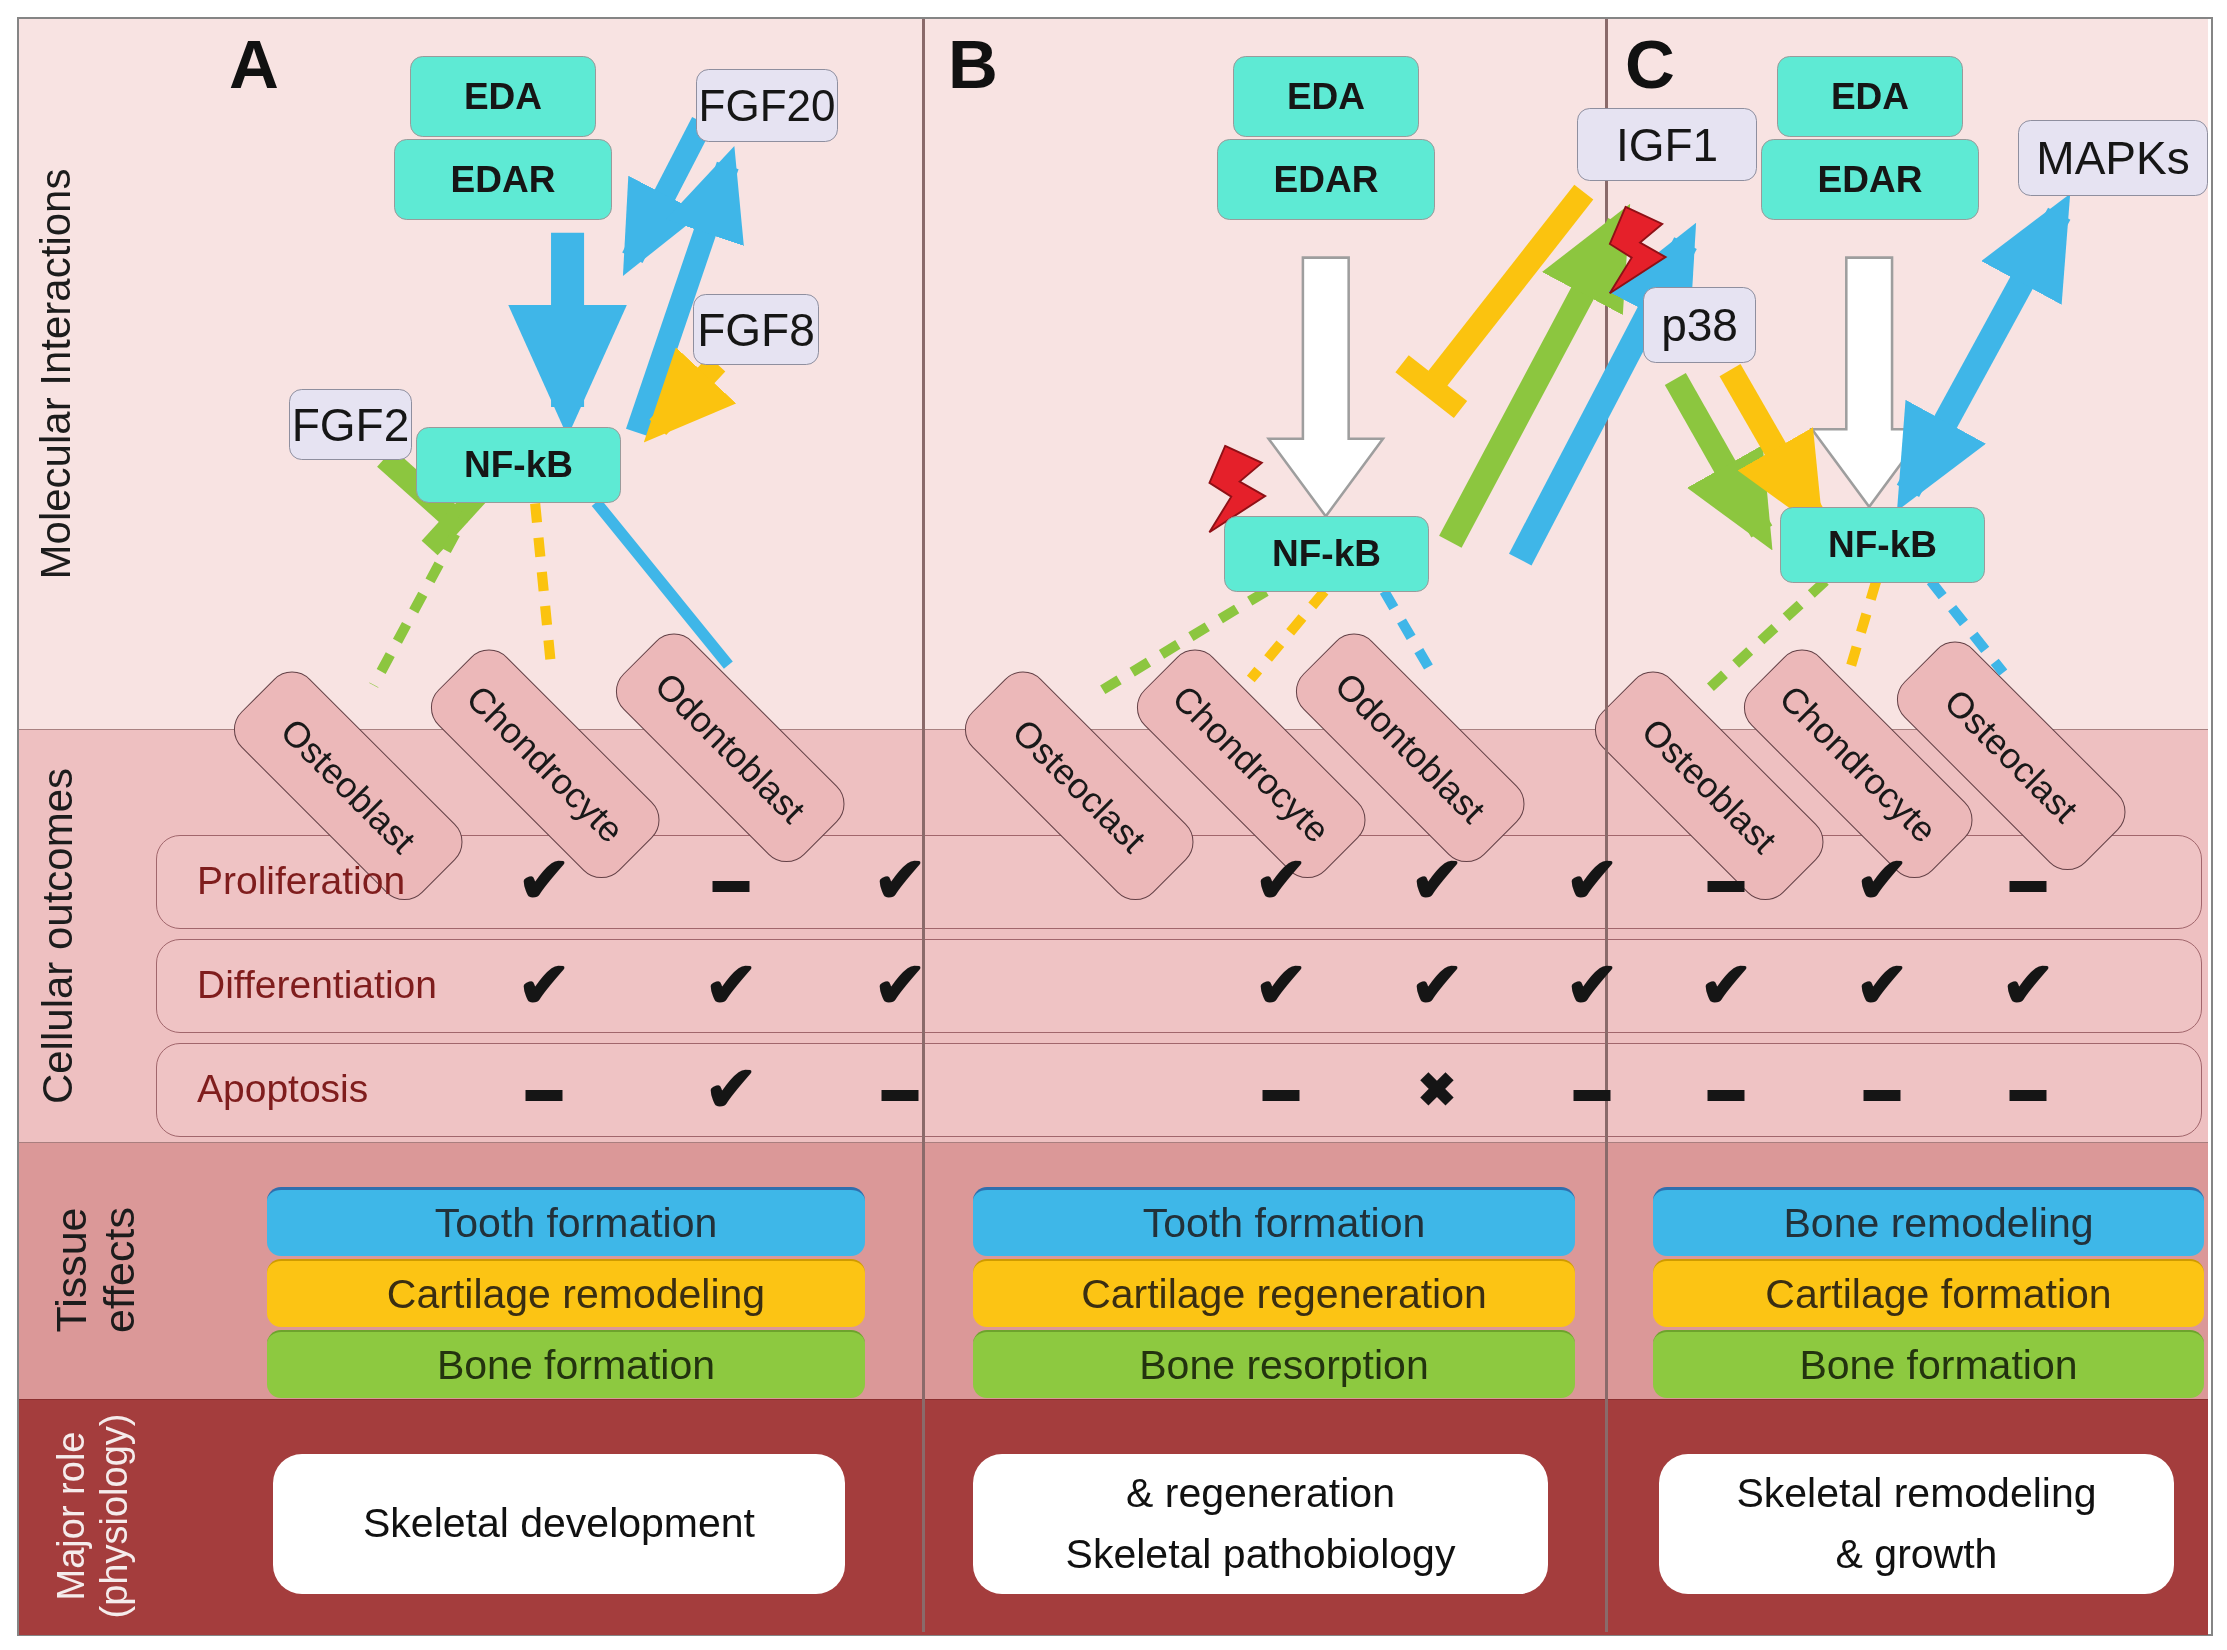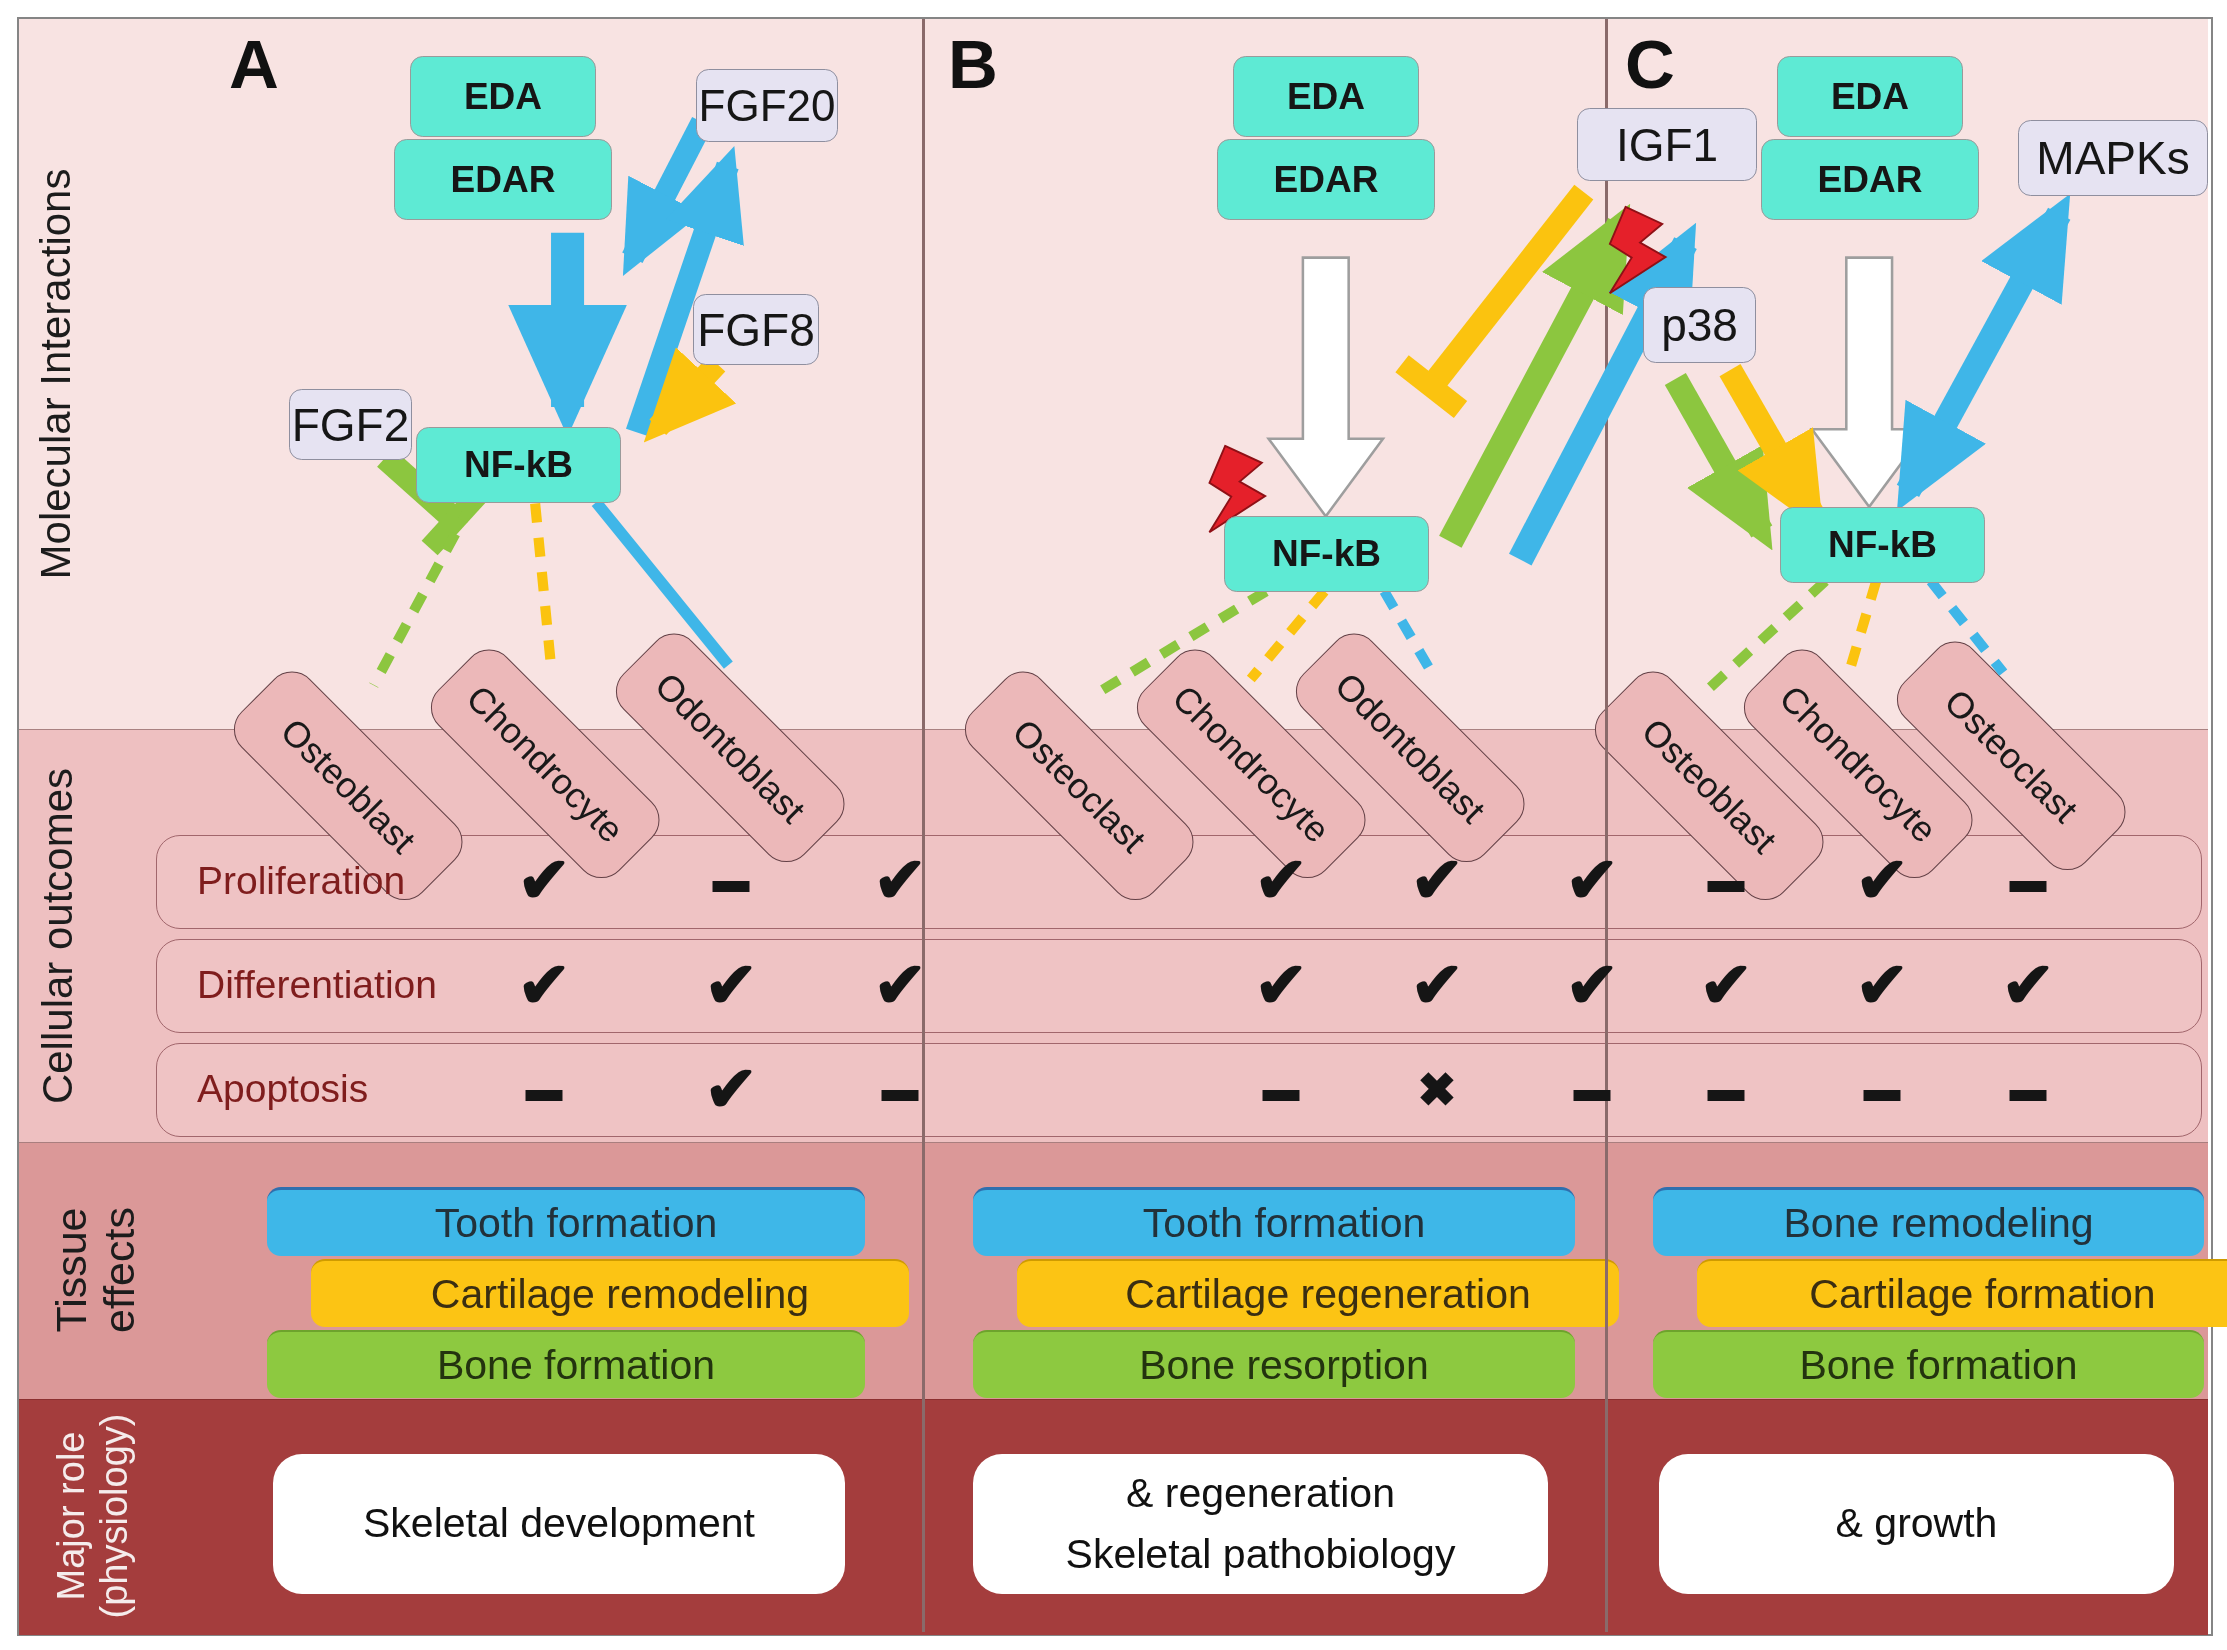--- a/index.html
+++ b/index.html
@@ -35,21 +35,21 @@
   .orow{left:156px;width:2044px;height:92px;border:1.9px solid #a1666c;border-radius:24px;background:#efc3c4;z-index:2;}
   .orow-label{left:197px;width:381px;height:92px;display:flex;align-items:center;font-size:39px;color:#7f1d1d;z-index:6;}
   .mark{position:absolute;transform:translate(-50%,-50%);color:#151515;z-index:6;}
   .mark[data-kind="check"]{font-size:64px;font-weight:700;}
   .mark[data-kind="dash"]{font-size:37px;}
   .mark[data-kind="cross"]{font-size:47px;font-weight:700;}
   
   .bar{height:66px;border-radius:14px;display:flex;align-items:center;justify-content:center;
        font-size:41px;color:#22313a;z-index:2;padding-left:20px;}
   .bar-blue{background:#3eb7e8;border-top:3.2px solid #2f6fae;}
-  .bar-yellow{background:#fcc414;border-top:2.5px solid #cf9b00;color:#3a2e12;margin-left:44px;}
+  .bar-yellow{background:#fcc414;border-top:2.5px solid #cf9b00;color:#3a2e12;}
   .bar-green{background:#8dc940;border-top:2.5px solid #6da32c;color:#23330f;}
   
   .role{background:#ffffff;border-radius:29px;display:flex;flex-direction:column;align-items:center;justify-content:center;
         font-size:41px;color:#111;z-index:2;line-height:1.5;}
   svg.overlay{left:0;top:0;z-index:5;pointer-events:none;}
 </style>
 </head>
 <body>
 
 <div class="abs frame"></div>
@@ -191,15 +191,16 @@
 <div class="abs bar bar-green" style="left:1653px;top:1330px;width:531px">Bone formation</div>
 
 <div class="abs role" style="left:273px;top:1454px;width:572px;height:140px">
   <span>Skeletal development</span>
 </div>
 <div class="abs role" style="left:973px;top:1454px;width:575px;height:140px">
   <span>&amp; regeneration</span>
   <span>Skeletal pathobiology</span>
 </div>
 <div class="abs role" style="left:1659px;top:1454px;width:515px;height:140px">
+  <span>Skeletal remodeling</span>
   <span>&amp; growth</span>
 </div>
 
 
 </body></html>

